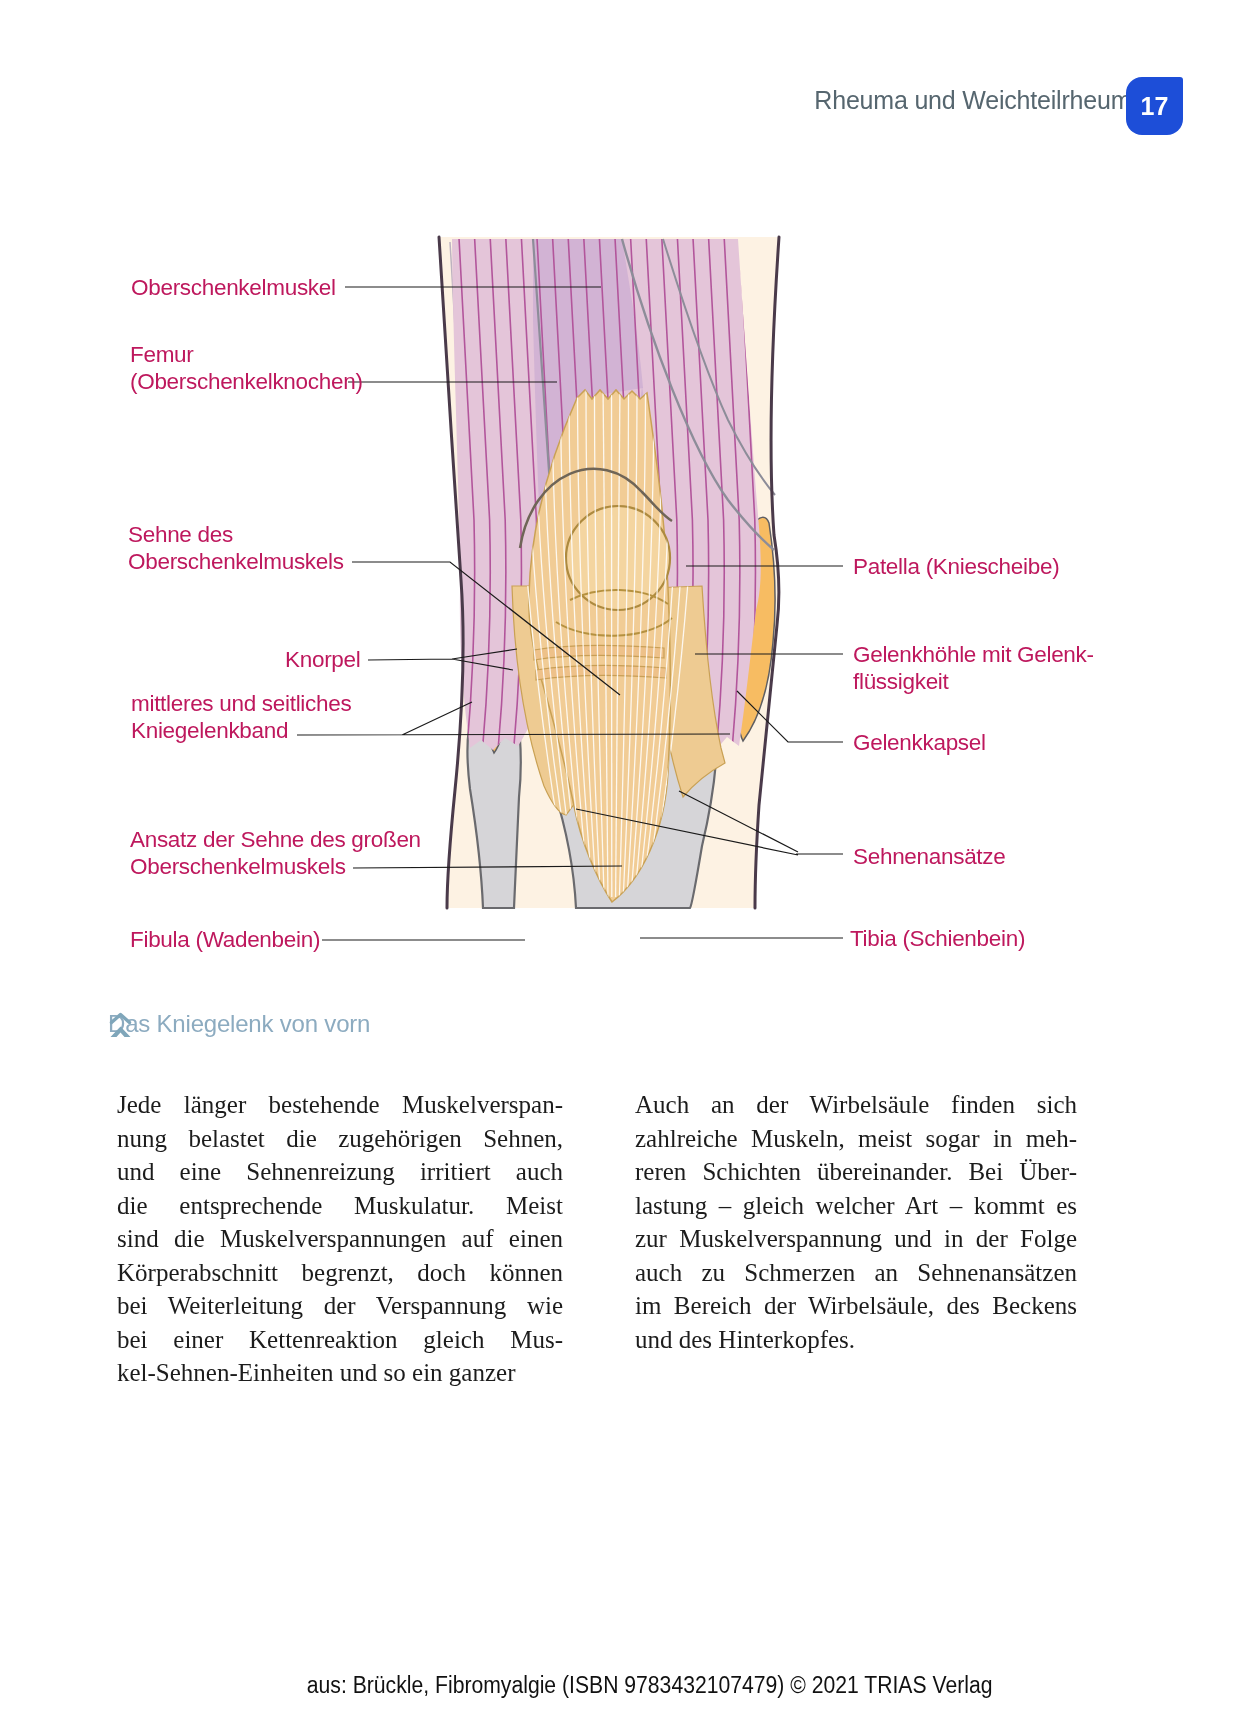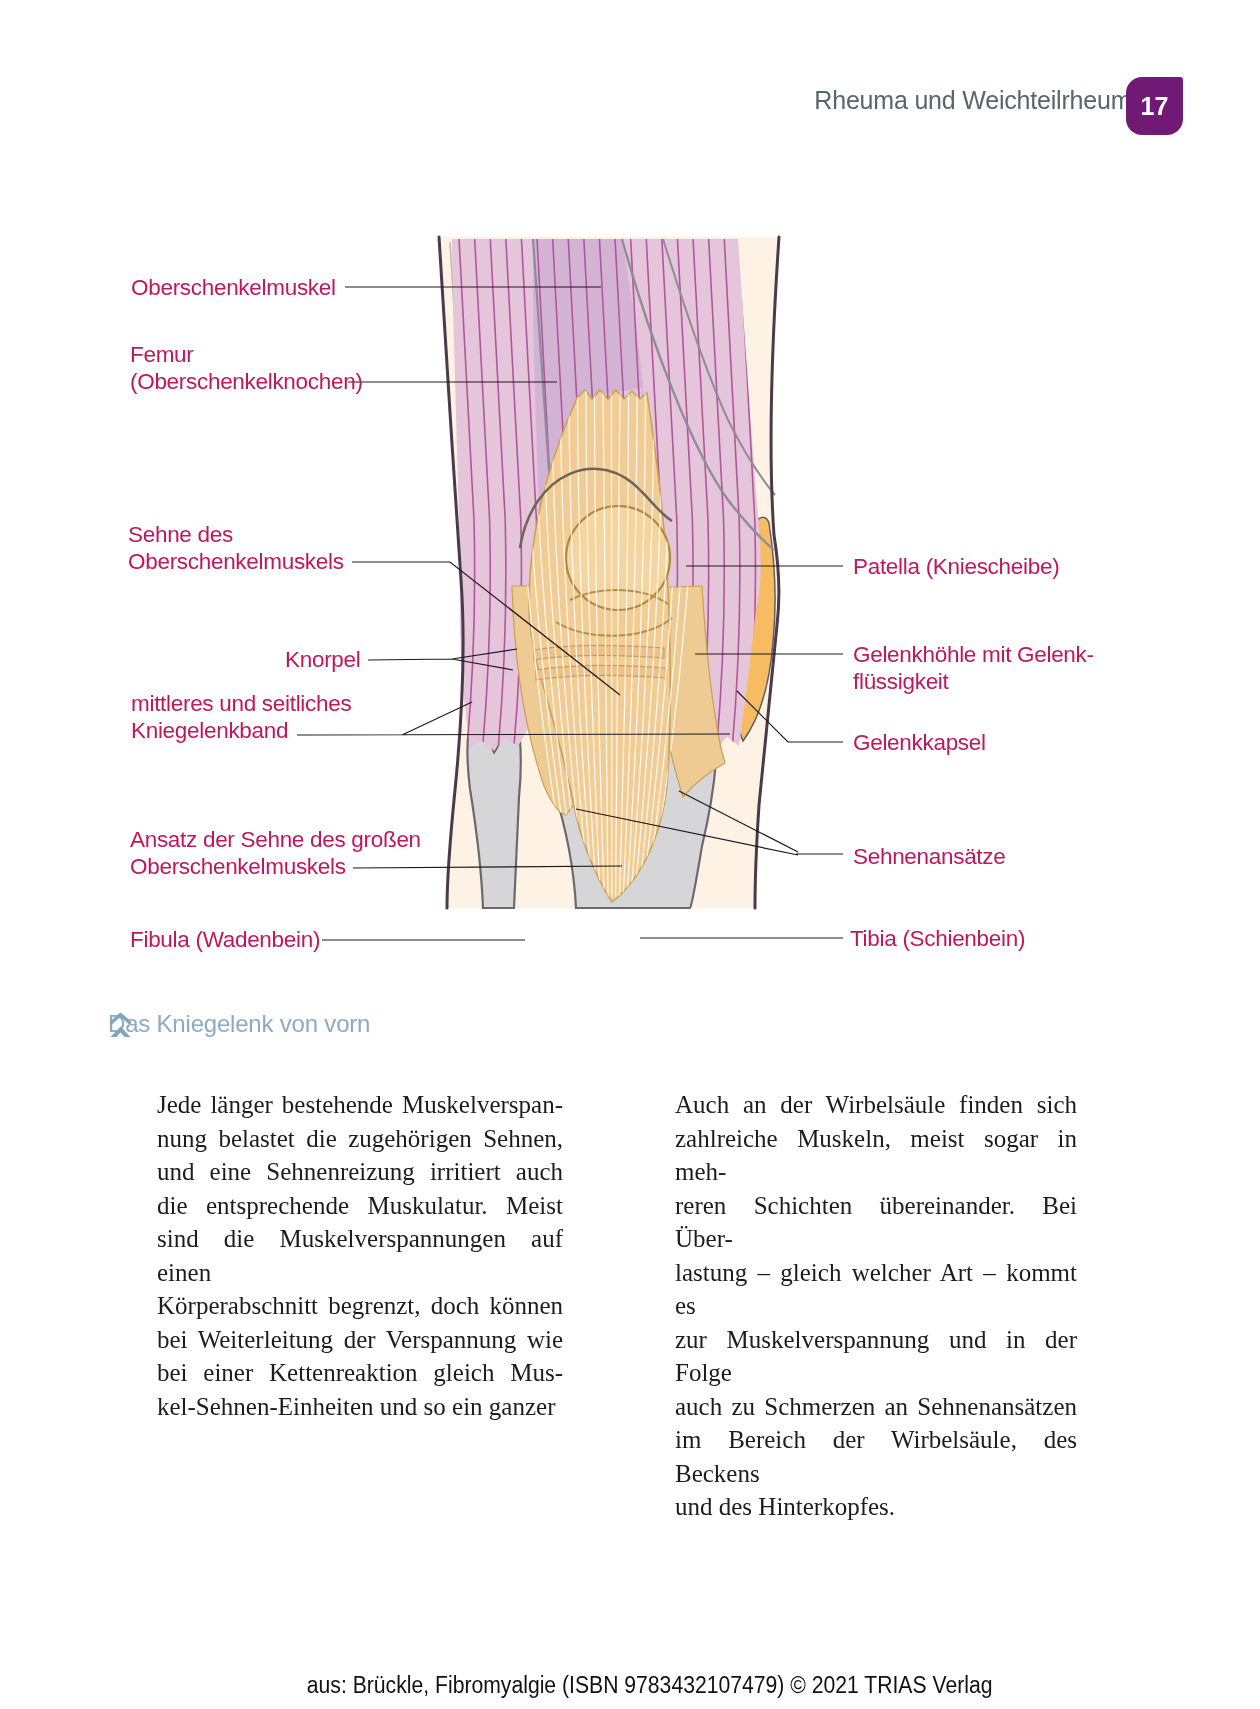--- a/index.html
+++ b/index.html
@@ -1,29 +1,29 @@
 <!DOCTYPE html>
 <html><head>
 <meta charset="utf-8">
 <style>
   html,body{margin:0;padding:0;background:#e8e8e8;}
   .page{position:relative;width:1260px;height:1709px;background:#ffffff;margin:0 auto;
         font-family:"Liberation Sans",sans-serif;overflow:hidden;}
   .running-header{position:absolute;top:86px;left:0;width:1110px;text-align:right;
         font-size:25px;color:#56666f;letter-spacing:-0.2px;padding-left:35px;}
   .page-badge{position:absolute;left:1126px;top:77px;width:57px;height:58px;
-        background:#701a75;border-radius:16px 3px 16px 16px;color:#ffffff;
+        background:#1d4ed8;border-radius:16px 3px 16px 16px;color:#ffffff;
         font-size:25px;font-weight:bold;display:flex;align-items:center;justify-content:center;}
   .fig-label{position:absolute;font-size:22.5px;line-height:27px;color:#be185d;
         letter-spacing:-0.3px;white-space:pre-line;}
   .caption{position:absolute;left:108px;top:1010px;display:flex;align-items:center;gap:10px;text-align:right;}
   .caption-text{font-size:24px;color:#8cabc0;letter-spacing:-0.2px;}
   .bodycol{position:absolute;top:1088px;font-family:"Liberation Serif",serif;
         font-size:25px;line-height:33.5px;color:#1c1c1c;}
-  .bodycol div{text-align:justify;text-align-last:justify;margin-left:40px;}
+  .bodycol div{text-align:justify;text-align-last:justify;}
   .bodycol div:last-child{text-align-last:left;}
   .footer{position:absolute;left:100px;top:1672px;width:1100px;text-align:center;}
   .footer span{display:inline-block;transform:scaleX(0.92);font-size:23px;color:#111111;}
   svg{position:absolute;}
 </style>
 </head>
 <body>
 
 <div class="page">
 

